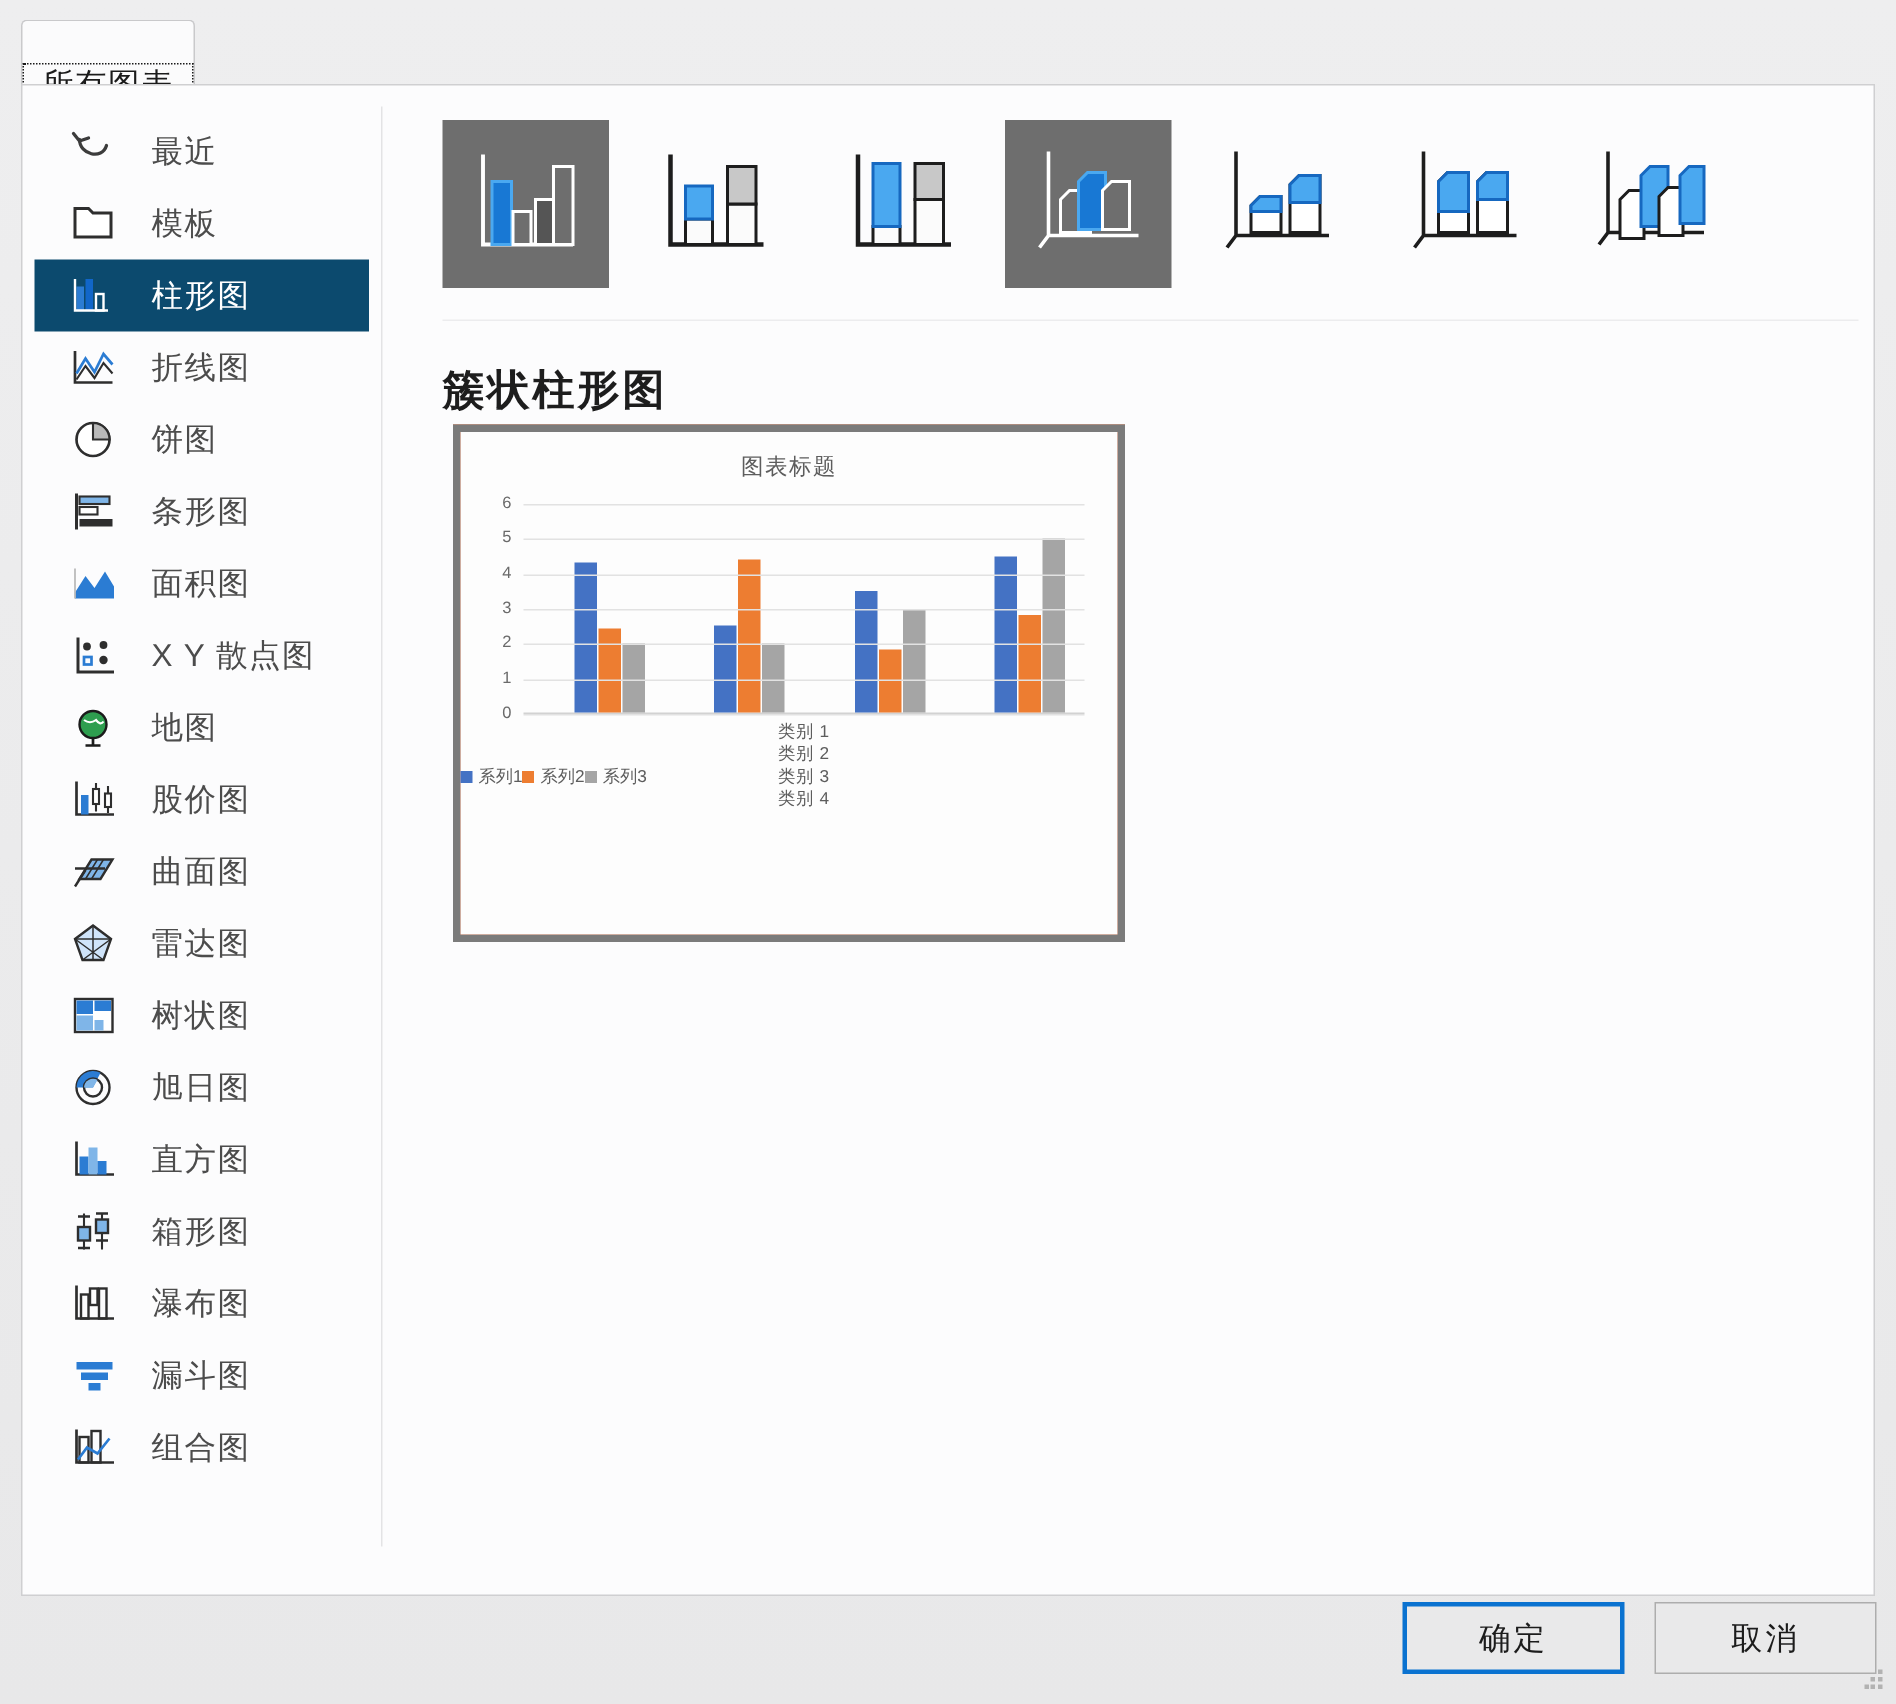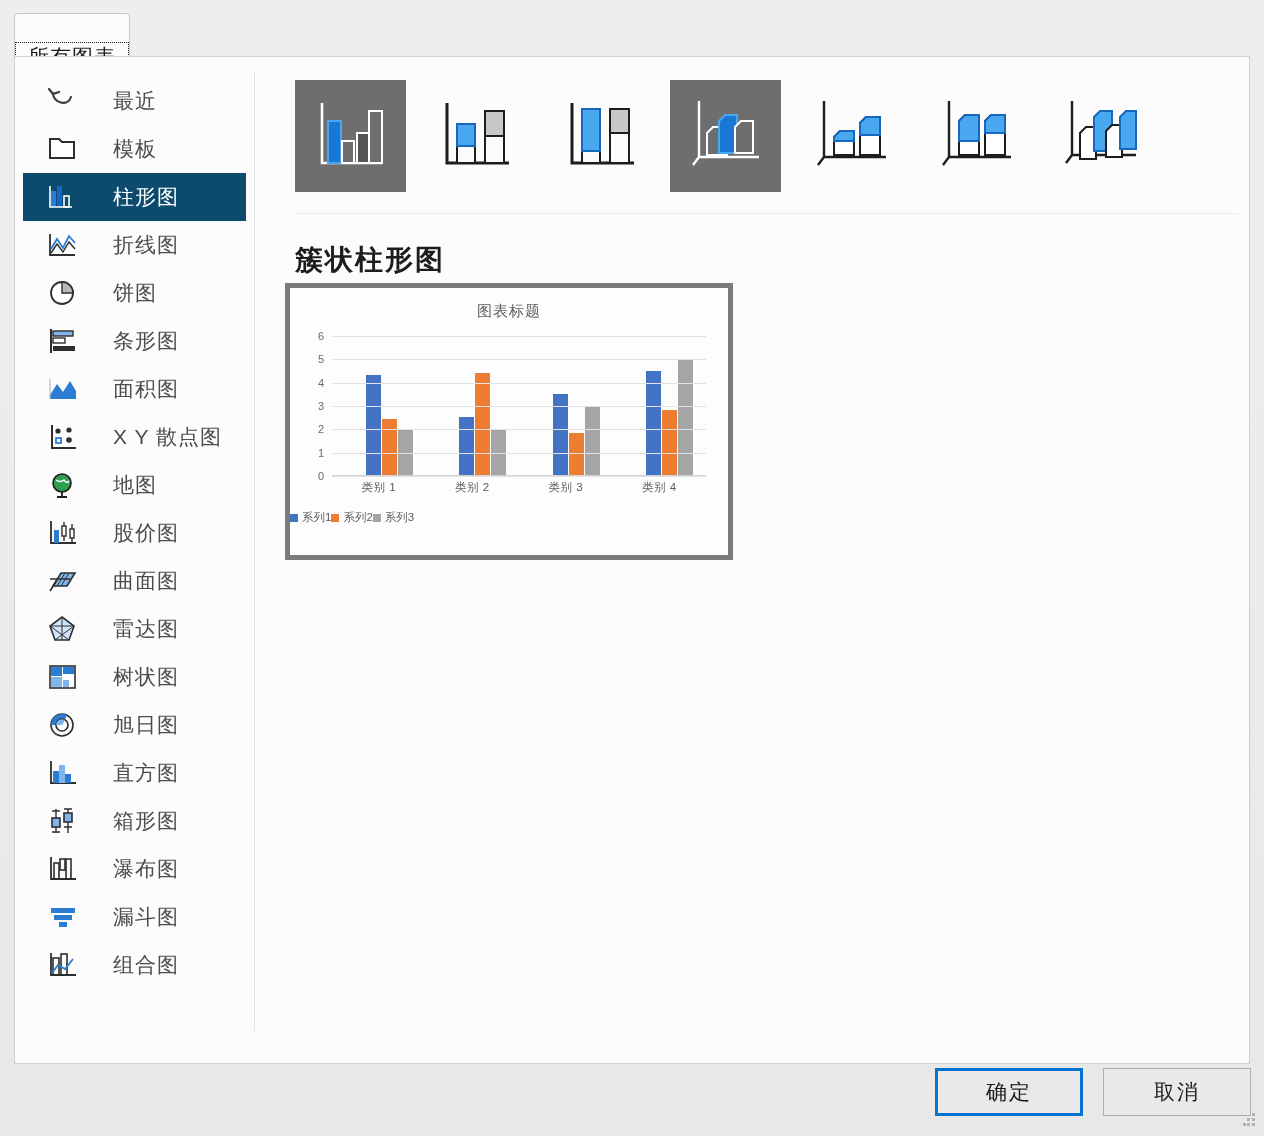--- a/index.html
+++ b/index.html
@@ -94,21 +94,21 @@
   .side-icon {
     width: 44px;
     height: 40px;
     margin-left: 18px;
     flex: 0 0 44px;
     display: flex;
     align-items: center;
     justify-content: center;
   }
   .side-label {
-    margin-left: 28px;
+    margin-left: 16px;
     font-size: 21px;
     color: #4c4c4c;
     letter-spacing: 1px;
     white-space: nowrap;
   }
   .side-item.selected .side-label {
     color: #ffffff;
   }
 
   
@@ -156,24 +156,24 @@
     top: 184px;
     font-size: 28px;
     color: #1d1d1d;
     letter-spacing: 2px;
     font-weight: 600;
   }
 
   
   .preview-frame {
     position: absolute;
-    left: 30px;
+    left: 47px;
     top: 226px;
     width: 448px;
-    height: 277px;
+    height: 345px;
     border: 5px solid #7b7b7b;
     background: #c2410c;
     box-sizing: border-box;
   }
   .chart {
     position: relative;
     width: 100%;
     height: 100%;
     background: #fdfdfd;
   }
@@ -238,20 +238,21 @@
   }
   .bar {
     width: 15px;
   }
   .xlabels {
     position: absolute;
     left: 42px;
     right: 22px;
     top: 192px;
     display: flex;
+    flex-direction: column;
   }
   .xlabel {
     flex: 1 1 0;
     text-align: center;
     font-size: 11.5px;
     color: #5d5d5d;
     letter-spacing: 0.5px;
   }
   .legend {
     position: absolute;

